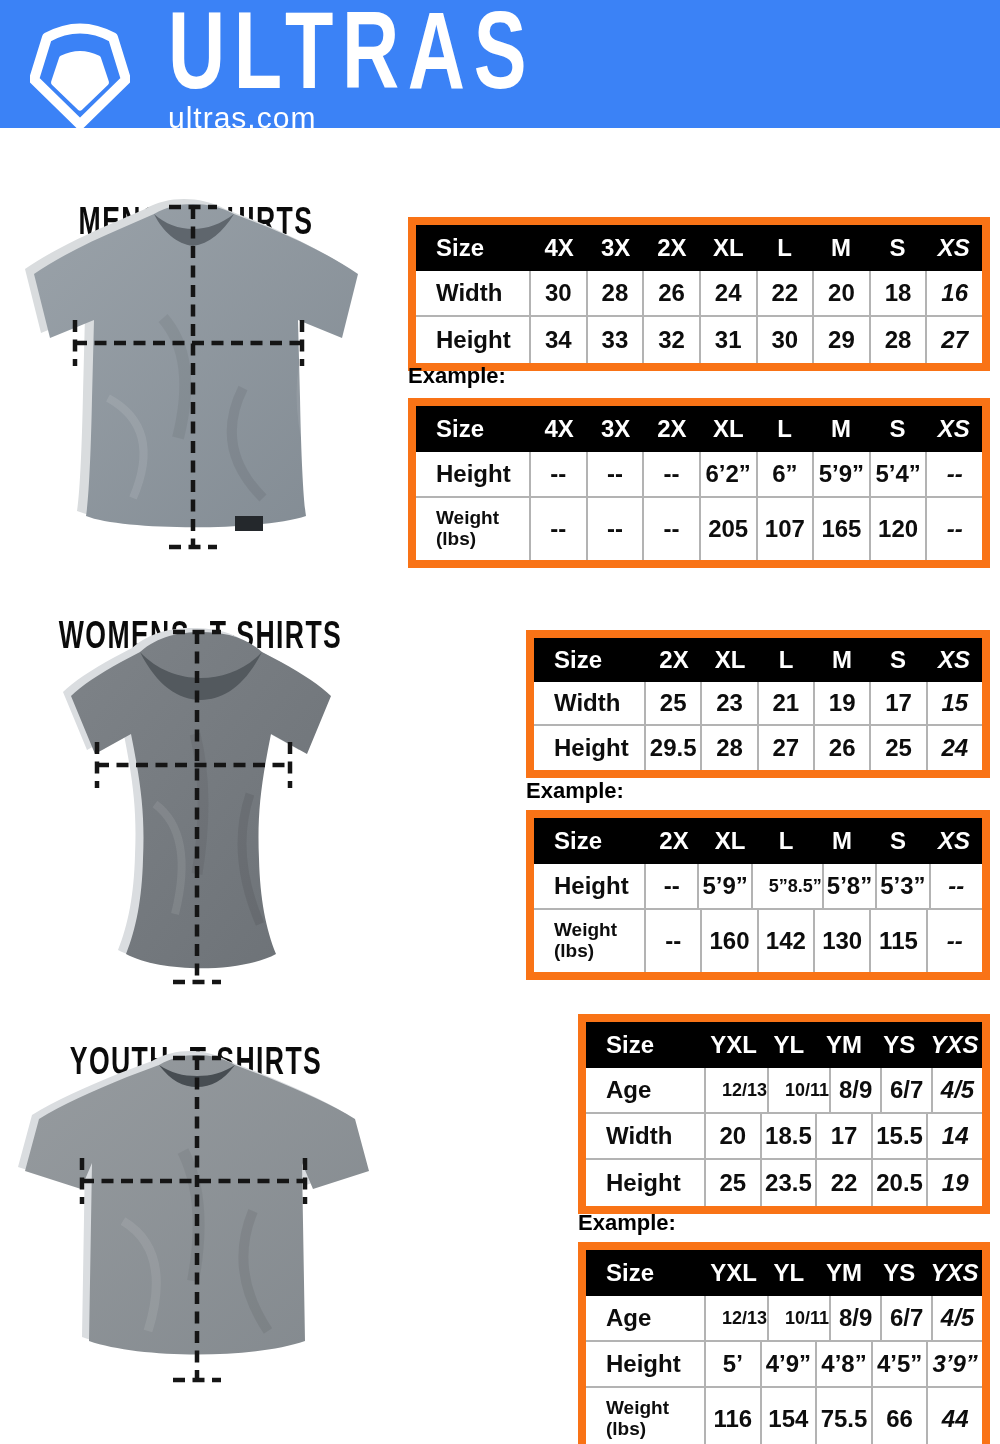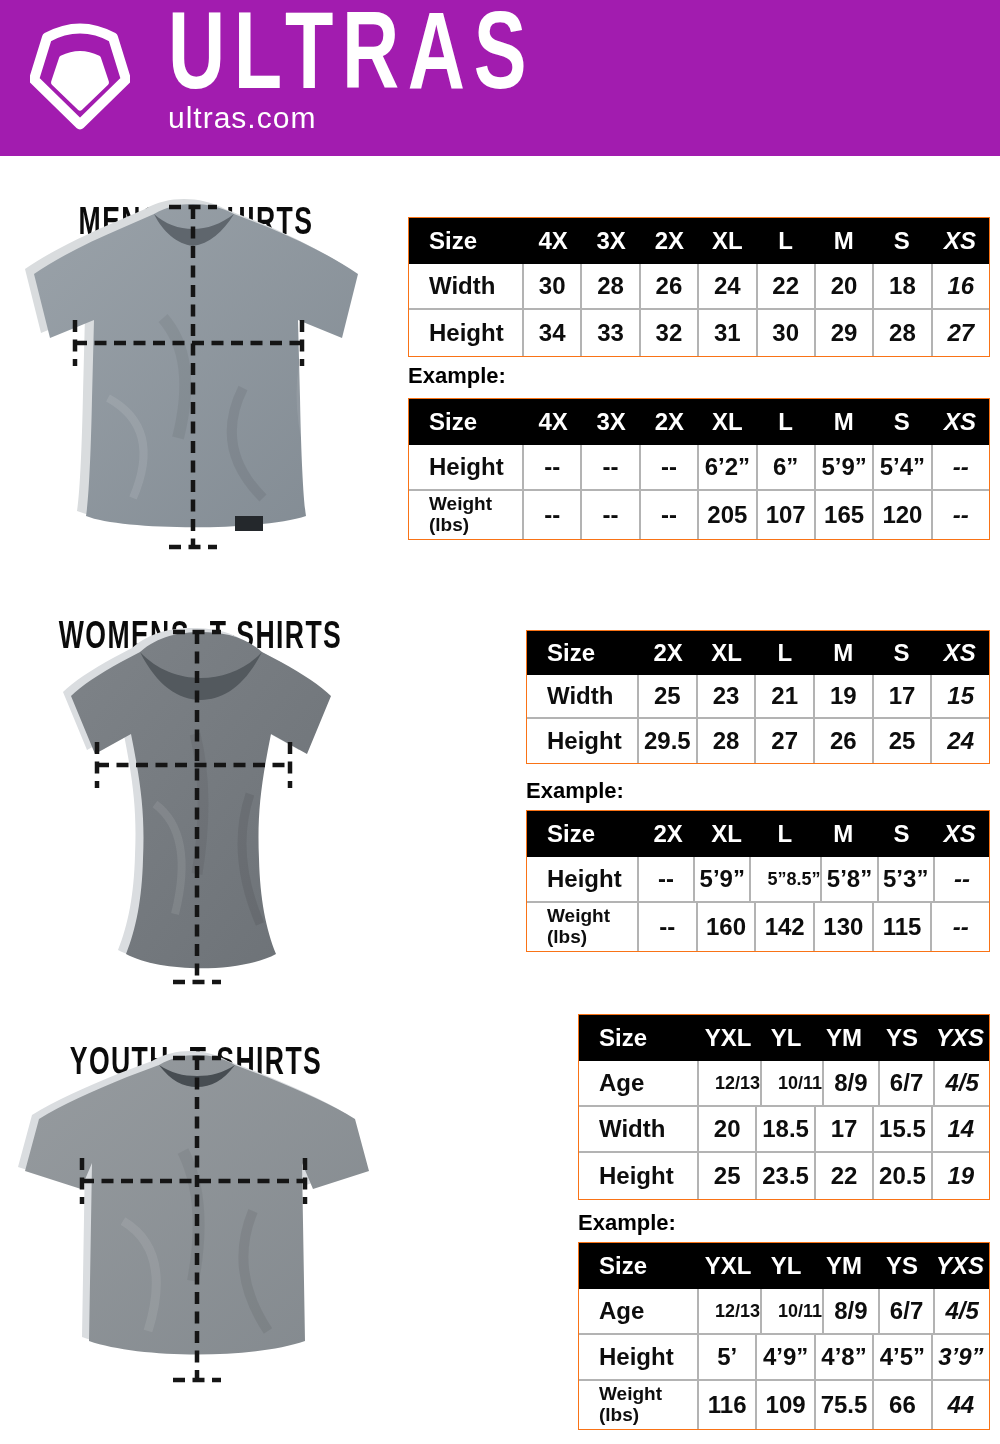--- a/index.html
+++ b/index.html
@@ -1,38 +1,38 @@
 <!DOCTYPE html>
 <html><head>
 <meta charset="utf-8">
 <style>
   html,body{margin:0;padding:0;background:#fff;}
   .page{position:relative;width:1000px;height:1444px;background:#ffffff;overflow:hidden;
         font-family:"Liberation Sans",sans-serif;color:#111;}
 
   
-  .topbar{position:absolute;left:0;top:0;width:1000px;height:156px;background:#a21caf;}
+  .topbar{position:absolute;left:0;top:0;width:1000px;height:128px;background:#3b82f6;}
   .logo{position:absolute;left:30px;top:13px;width:100px;height:127px;}
   .brand{position:absolute;left:168px;top:-5px;color:#fff;font-size:110px;font-weight:bold;
          line-height:1;letter-spacing:12px;transform:scaleX(.72);transform-origin:0 0;white-space:nowrap;}
   .site{position:absolute;left:168px;top:101px;color:#fff;font-size:30px;font-weight:normal;letter-spacing:1px;}
 
   
   .stitle{position:absolute;width:392px;text-align:center;font-weight:bold;font-size:38px;
           line-height:1.05;letter-spacing:2px;word-spacing:16px;color:#0b0b0b;white-space:nowrap;
           transform:scaleX(.70);transform-origin:50% 50%;}
 
   
   .shirt{position:absolute;}
 
   
-  .ctable{position:absolute;background:#fff;border:1px solid #f97316;box-sizing:border-box;}
+  .ctable{position:absolute;background:#fff;border:8px solid #f97316;box-sizing:border-box;}
   .trow{display:flex;height:46px;border-bottom:2px solid #b3b3b3;box-sizing:border-box;}
   .ctable.h44 .trow{height:44px;}
-  .trow.tall{height:48px;}
+  .trow.tall{height:62px;}
   .ctable .trow:last-child{border-bottom:none;}
   .trow.thead{background:#000;border-bottom:none;}
   .tcell{flex:1 1 0;display:flex;align-items:center;justify-content:center;
          border-right:2px solid #b3b3b3;font-weight:bold;font-size:24px;color:#0d0d0d;box-sizing:border-box;}
   .trow .tcell:last-child{border-right:none;font-style:italic;}
   .trow.thead .tcell{border-right:none;color:#fff;}
   .tcell.tlabel{flex:0 0 var(--lab,115px);justify-content:flex-start;padding-left:20px;}
   .tcell.tlabel.multi{flex-direction:column;align-items:flex-start;justify-content:center;
                       font-size:19px;line-height:1.08;}
   .tcell.tlabel.multi .lbl{font-size:19px;}
@@ -622,21 +622,21 @@
       </div>
       <div class="trow tall">
         <div class="tcell tlabel multi">
           <span class="lbl">Weight</span>
           <span class="lbl">(lbs)</span>
         </div>
         <div class="tcell">
           <span>116</span>
         </div>
         <div class="tcell">
-          <span>109</span>
+          <span>154</span>
         </div>
         <div class="tcell">
           <span>75.5</span>
         </div>
         <div class="tcell">
           <span>66</span>
         </div>
         <div class="tcell">
           <span>44</span>
         </div>

